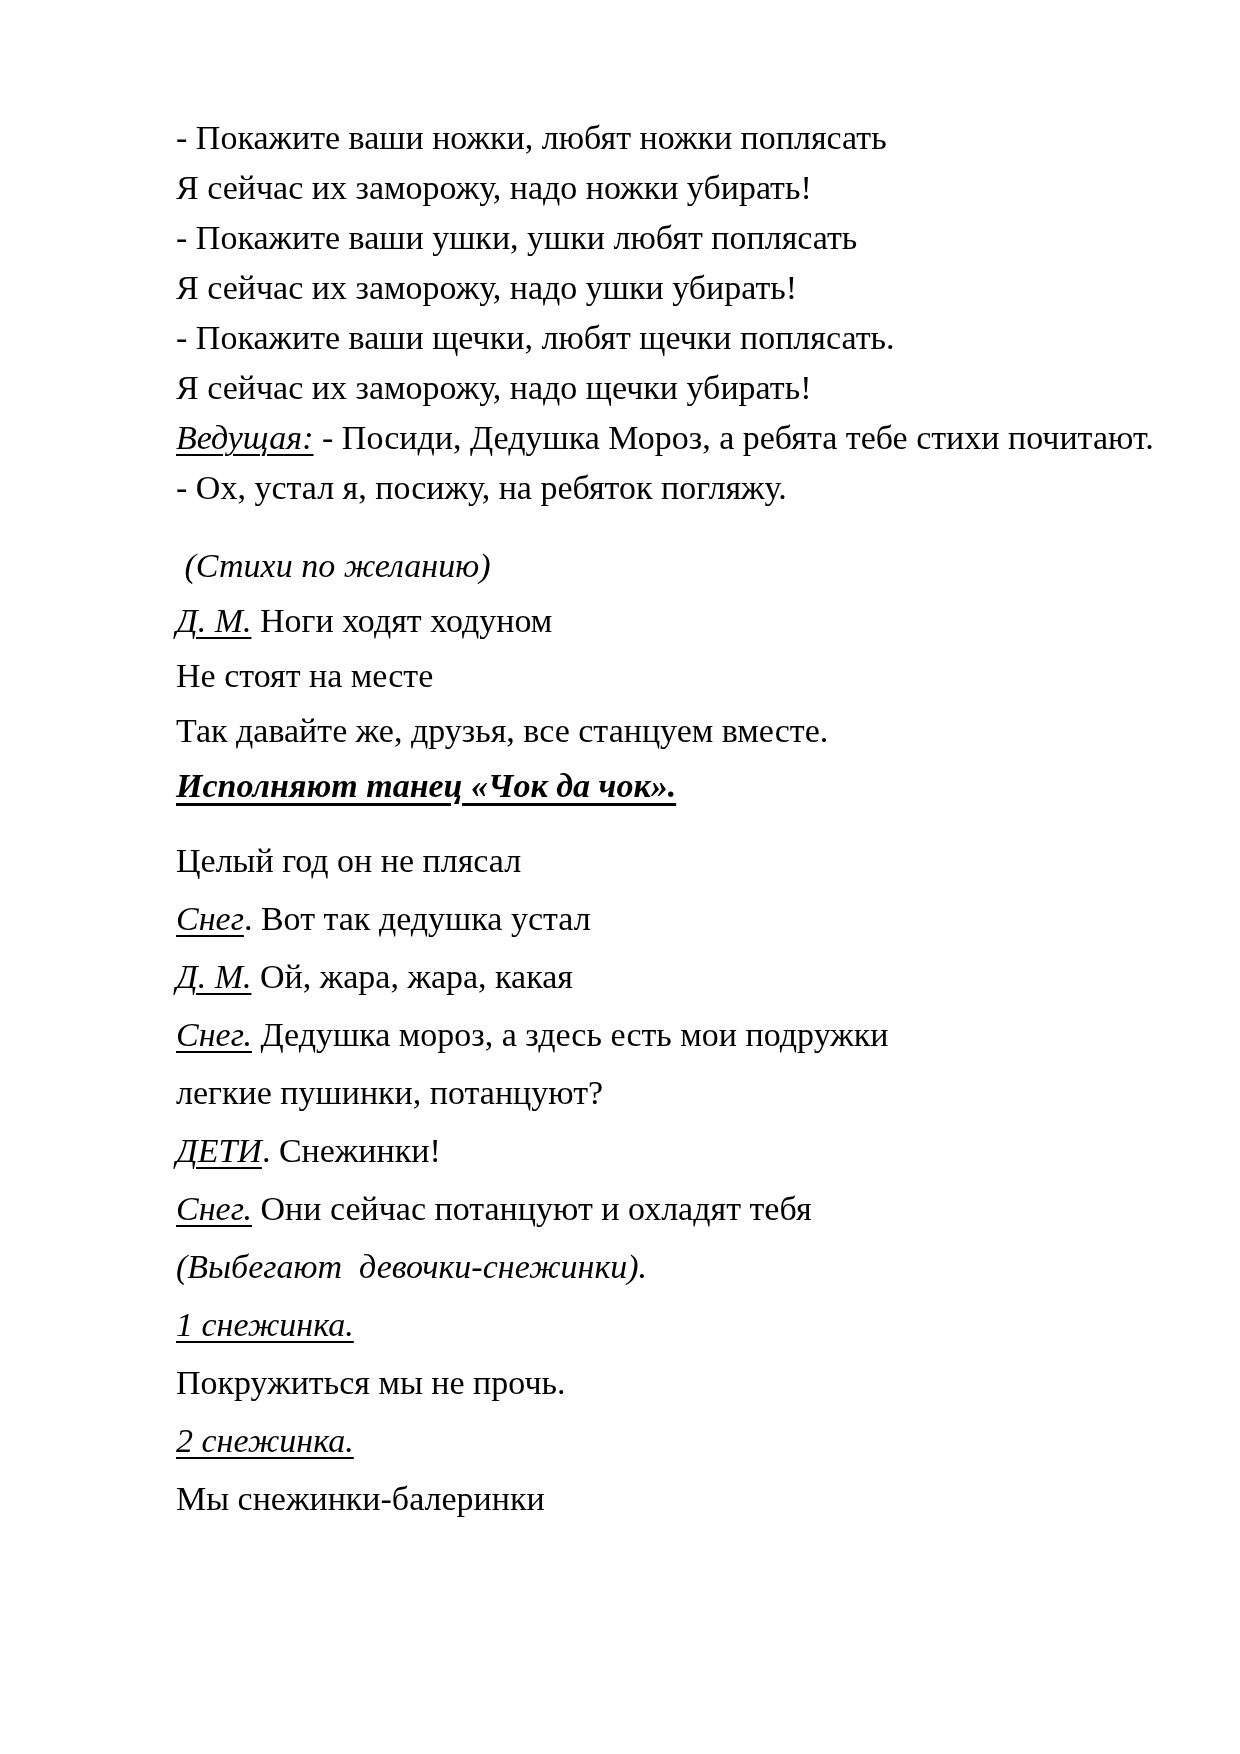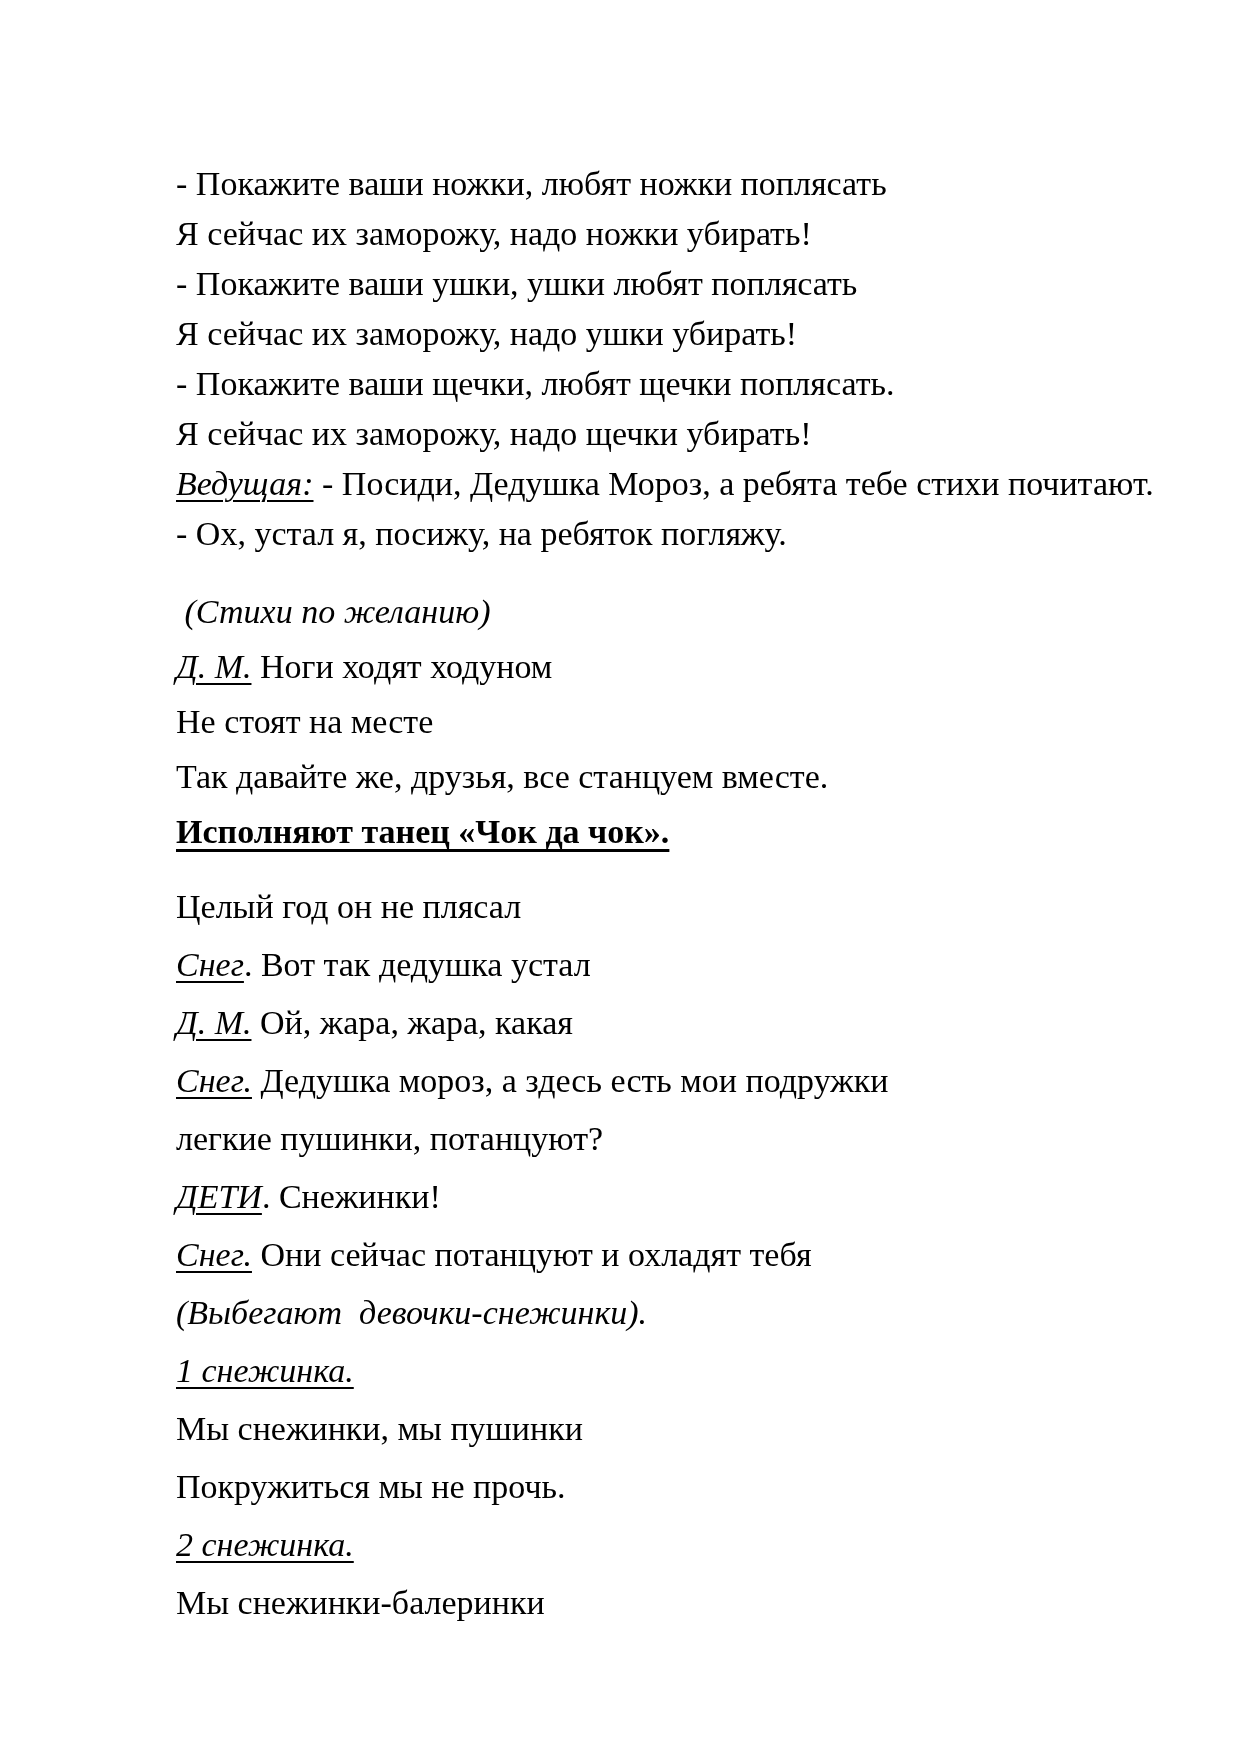--- a/index.html
+++ b/index.html
@@ -14,40 +14,40 @@
     height: 1754px;
     background: #ffffff;
     color: #000000;
     font-family: "Liberation Serif", "DejaVu Serif", serif;
     font-size: 34px;
     overflow: hidden;
   }
   .doc-body {
     box-sizing: border-box;
     padding: 113px 40px 0 176px;
-    margin-top: 46px;
   }
   .line {
     margin: 0;
     white-space: pre-wrap;
   }
   .sec-a { line-height: 50px; }
   .sec-b { line-height: 55px; }
   .sec-c { line-height: 58px; }
   .gap-b { height: 25px; }
   .gap-c { height: 19px; }
   .run.regular { font-style: normal; font-weight: normal; }
   .run.italic { font-style: italic; }
   .run.italic-underline {
     font-style: italic;
     text-decoration: underline;
     text-decoration-thickness: 2px;
     text-underline-offset: 5px;
   }
   .run.bold-italic-underline {
+    font-style: italic;
     font-weight: bold;
     text-decoration: underline;
     text-decoration-thickness: 3px;
     text-underline-offset: 6px;
   }
 </style>
 </head>
 <body>
 
 <div class="page">
@@ -69,18 +69,17 @@
       <div class="gap-c"></div>
       <p class="line sec-c"><span class="run regular">Целый год он не плясал</span></p>
       <p class="line sec-c"><span class="run italic-underline">Снег</span><span class="run regular">. Вот так дедушка устал</span></p>
       <p class="line sec-c"><span class="run italic-underline">Д. М.</span><span class="run regular"> Ой, жара, жара, какая</span></p>
       <p class="line sec-c"><span class="run italic-underline">Снег.</span><span class="run regular"> Дедушка мороз, а здесь есть мои подружки</span></p>
       <p class="line sec-c"><span class="run regular">легкие пушинки, потанцуют?</span></p>
       <p class="line sec-c"><span class="run italic-underline">ДЕТИ</span><span class="run regular">. Снежинки!</span></p>
       <p class="line sec-c"><span class="run italic-underline">Снег.</span><span class="run regular"> Они сейчас потанцуют и охладят тебя</span></p>
       <p class="line sec-c"><span class="run italic">(Выбегают  девочки-снежинки).</span></p>
       <p class="line sec-c"><span class="run italic-underline">1 снежинка.</span></p>
-      <p class="line sec-c"><span class="run regular">Мы снежинки, мы пушинки</span></p>
       <p class="line sec-c"><span class="run regular">Покружиться мы не прочь.</span></p>
       <p class="line sec-c"><span class="run italic-underline">2 снежинка.</span></p>
       <p class="line sec-c"><span class="run regular">Мы снежинки-балеринки</span></p>
     </div>
 </div>
 
 </body></html>

